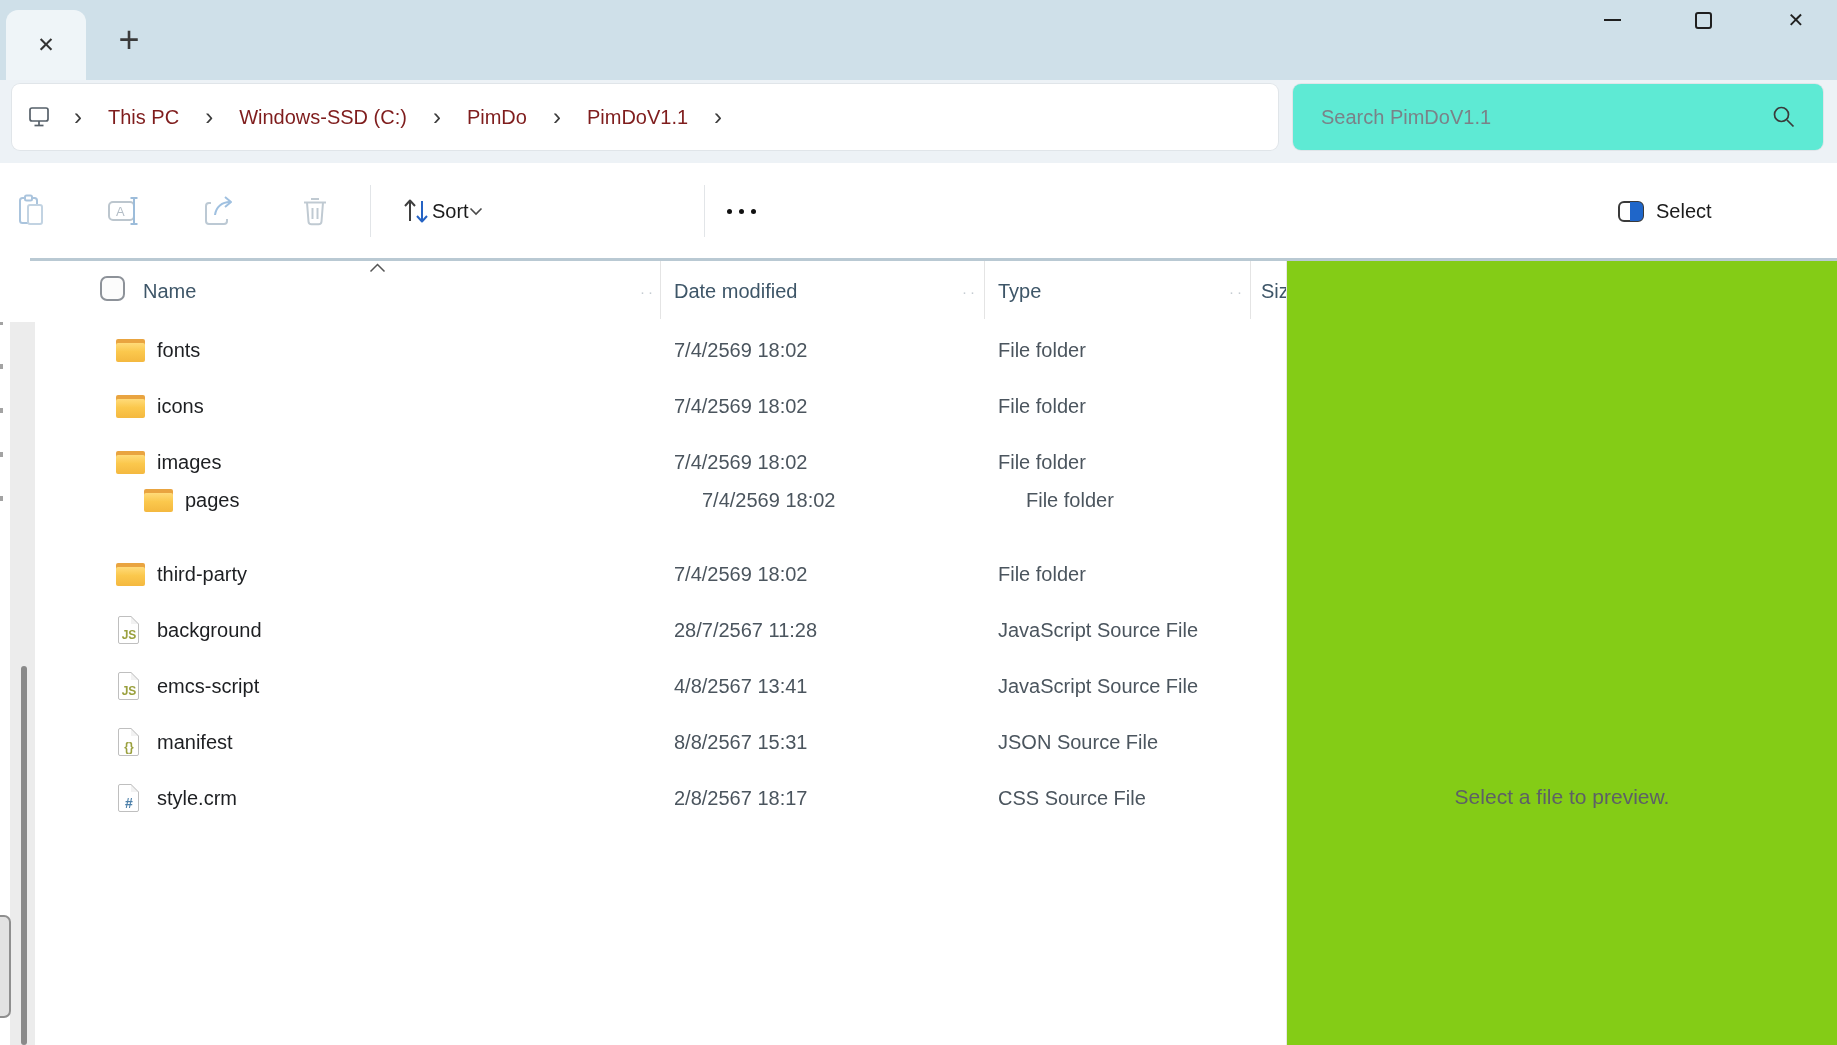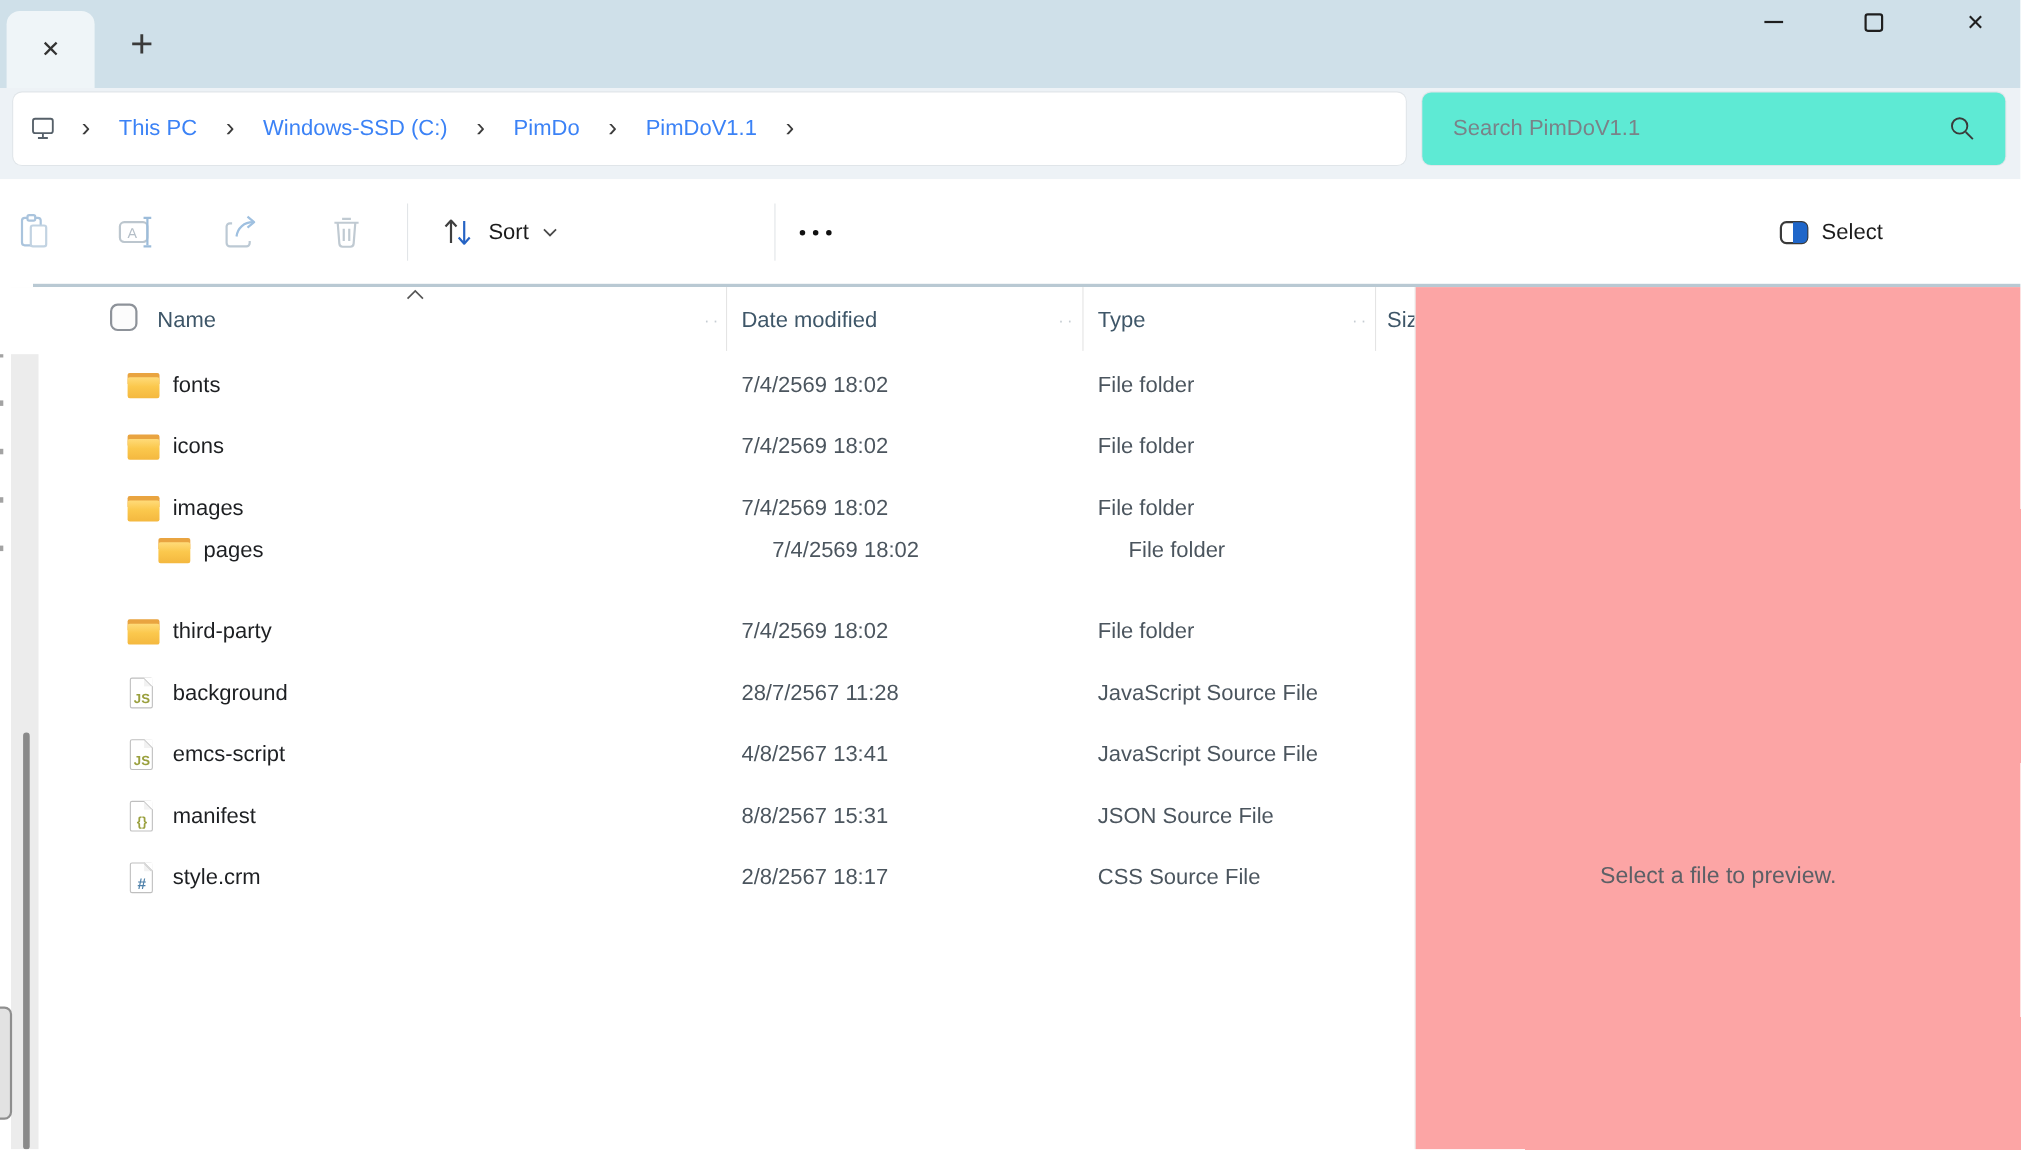--- a/index.html
+++ b/index.html
@@ -18,35 +18,35 @@
   .win-btn{position:absolute;top:0;width:46px;height:40px;display:flex;align-items:center;justify-content:center;}
   .wb-min{left:1589px;} .wb-max{left:1680px;} .wb-close{left:1773px;}
   .glyph-min{width:17px;height:0;border-top:2px solid #1f1f1f;}
   .glyph-max{width:13px;height:13px;border:2px solid #1f1f1f;border-radius:3px;}
   .glyph-x{font-size:20px;color:#1f1f1f;font-weight:400;}
 
   
   .address-row{position:absolute;left:0;top:80px;width:1837px;height:83px;background:#edf2f6;}
   .address-field{position:absolute;left:12px;top:4px;width:1266px;height:66px;background:#ffffff;
     border-radius:8px;box-shadow:0 0 0 1px rgba(0,0,0,0.05);display:flex;align-items:center;padding-left:14px;box-sizing:border-box;}
-  .crumb{font-size:20px;color:#3b82f6;padding:0 6px;white-space:nowrap;}
+  .crumb{font-size:20px;color:#7f1d1d;padding:0 6px;white-space:nowrap;}
   .crumb-sep{font-size:24px;color:#3c3c3c;padding:0 20px;font-weight:300;line-height:1;}
   .pc-icon{margin-right:2px;display:flex;align-items:center;}
   .search-field{position:absolute;left:1293px;top:4px;width:530px;height:66px;background:#5eead4;
     border-radius:8px;box-shadow:0 0 0 1px rgba(0,0,0,0.05);}
   .search-input{position:absolute;left:0;top:0;width:100%;height:100%;border:none;background:transparent;outline:none;
     font-family:inherit;font-size:20px;color:#2a2a2a;padding:0 60px 0 28px;box-sizing:border-box;}
   .search-input::placeholder{color:#7a8288;opacity:1;}
   .search-glass{position:absolute;right:26px;top:20px;}
 
   
   .toolbar{position:absolute;left:0;top:163px;width:1837px;height:96px;background:#ffffff;}
   .tb-icon{position:absolute;top:0;height:96px;display:flex;align-items:center;justify-content:center;width:56px;}
   .tb-divider{position:absolute;top:22px;width:1px;height:52px;background:#e2e5e8;}
-  .tb-group{position:absolute;top:0;height:96px;display:flex;align-items:center;gap:12px;}
+  .tb-group{position:absolute;top:0;height:96px;display:flex;align-items:center;gap:0;}
   .tb-label{font-size:20px;color:#1b1b1b;}
   .dots{display:flex;gap:7px;align-items:center;}
   .dots span{width:5px;height:5px;border-radius:50%;background:#111;}
   .preview-toggle{position:absolute;left:1618px;top:0;height:96px;display:flex;align-items:center;gap:12px;}
   .pv-icon{position:relative;width:26px;height:21px;border:2px solid #3a3a3a;border-radius:6px;background:#fff;box-sizing:border-box;}
   .pv-icon .half{position:absolute;right:-1px;top:-1px;bottom:-1px;width:13px;background:#1f66c9;border-radius:0 5px 5px 0;}
 
   
   .top-rule{position:absolute;left:30px;top:258px;width:1807px;height:3px;background:#b9c9d3;}
   .left-track{position:absolute;left:10px;top:261px;width:25px;bottom:0;background:#ececec;}
@@ -81,21 +81,21 @@
   .page-shape{position:absolute;left:2px;top:14px;width:21px;height:28px;background:#fff;border:1px solid #bfbfbf;border-radius:2px;display:none;box-sizing:border-box;}
   .page-fold{position:absolute;right:-1px;top:-1px;width:8px;height:8px;
              background:linear-gradient(225deg,#ffffff 48%,#d8d8d8 48%,#d8d8d8 60%,#f2f2f2 60%);}
   .page-glyph{position:absolute;left:1px;bottom:2px;width:18px;text-align:center;font-weight:700;font-size:12px;line-height:12px;}
   .icon-js .page-shape,.icon-json .page-shape,.icon-css .page-shape{display:block;}
   .icon-js .page-glyph,.icon-json .page-glyph{color:#9aa03e;}
   .icon-css .page-glyph{color:#4f81aa;font-size:14px;}
 
   
   .preview-divider{position:absolute;left:1286px;top:261px;width:1px;bottom:0;background:#e7e7e7;}
-  .preview-pane{position:absolute;left:1287px;top:261px;right:0;bottom:0;background:#fca5a5;}
+  .preview-pane{position:absolute;left:1287px;top:261px;right:0;bottom:0;background:#84cc16;}
   .preview-empty{position:absolute;left:0;right:0;top:524px;text-align:center;font-size:21px;color:#5d6066;}
 
   svg{display:block;}
 </style>
 </head>
 <body>
 
 <div id="screen">
 
   <div class="tab-bar">

